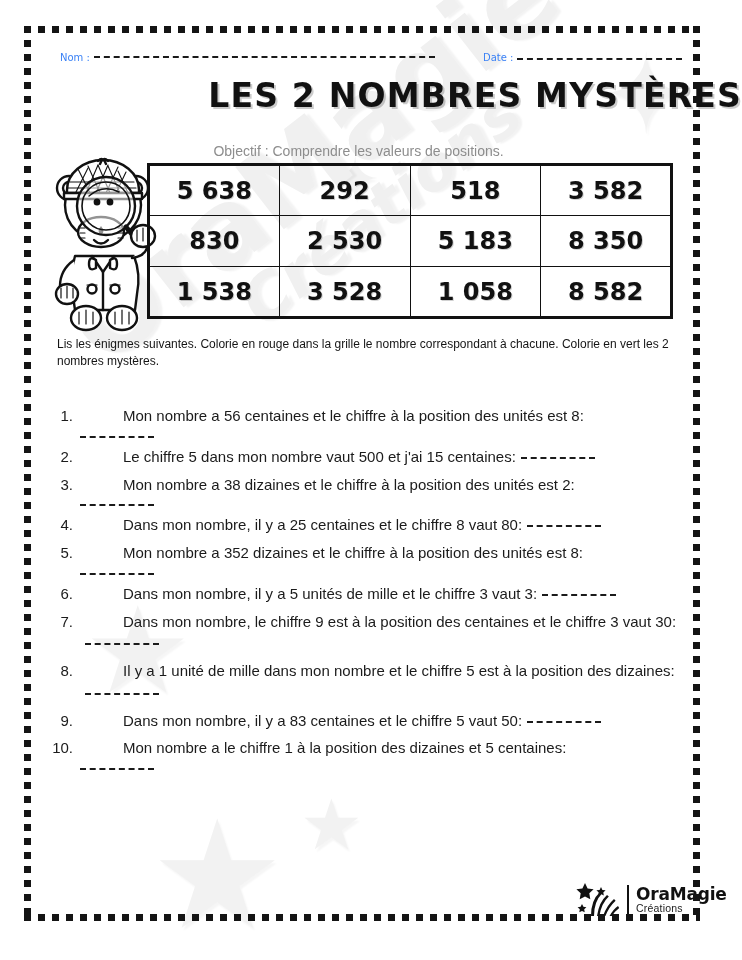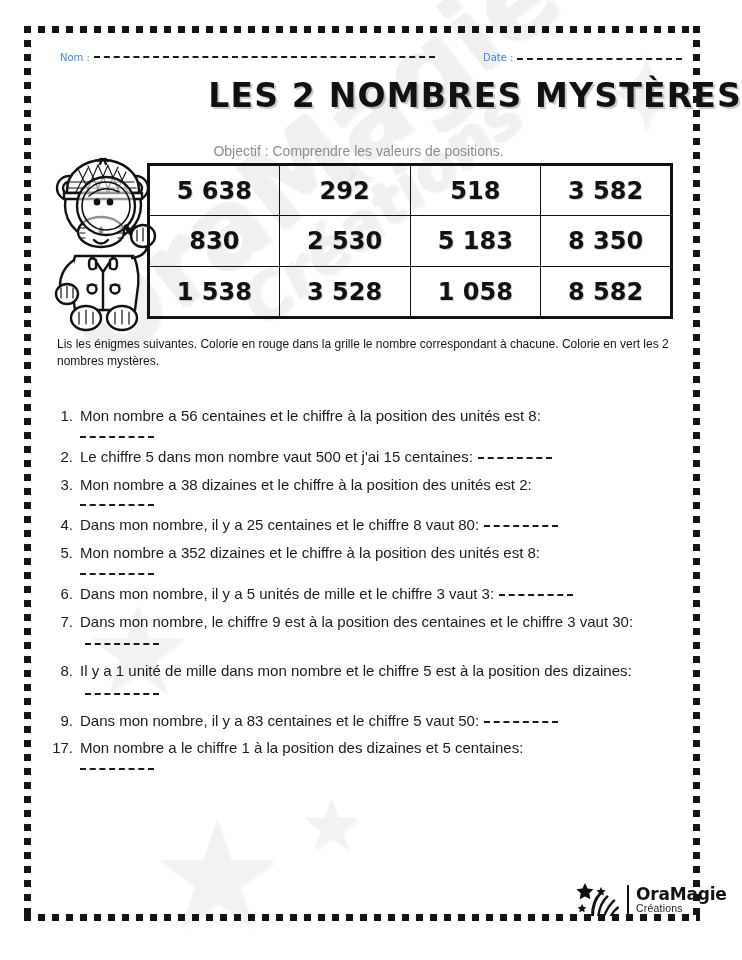--- a/index.html
+++ b/index.html
@@ -204,21 +204,21 @@
     color: #1b1b1b;
     margin-bottom: 6px;
   }
   .q-num {
     flex: 0 0 28px;
     text-align: right;
     padding-right: 7px;
     white-space: nowrap;
   }
   .q-body { flex: 1; }
-  .q-text { text-align: justify; }
+  .q-text { text-align: justify; margin-left: 43px; }
   .q-text.wrap2 { text-align: justify; text-align-last: left; }
   .q-blank {
     display: inline-block;
     width: 74px;
     border-bottom: 2px dashed #1b1b1b;
     height: 1px;
     vertical-align: 3px;
     margin-left: 5px;
   }
   .q-blank-line {
@@ -478,21 +478,21 @@
       </div>
 
       <div class="q-item">
         <span class="q-num">9.</span>
         <span class="q-body">
           <span class="q-text">Dans mon nombre, il y a 83 centaines et le chiffre 5 vaut 50:</span><span class="q-blank"></span>
         </span>
       </div>
 
       <div class="q-item">
-        <span class="q-num">17.</span>
+        <span class="q-num">10.</span>
         <span class="q-body">
           <span class="q-text wrap2">Mon nombre a le chiffre 1 à la position des dizaines et 5 centaines:</span>
           <span class="q-blank-line"></span>
         </span>
       </div>
 
     </div>
 
     <div class="footer">
       <div class="footer-mark">

